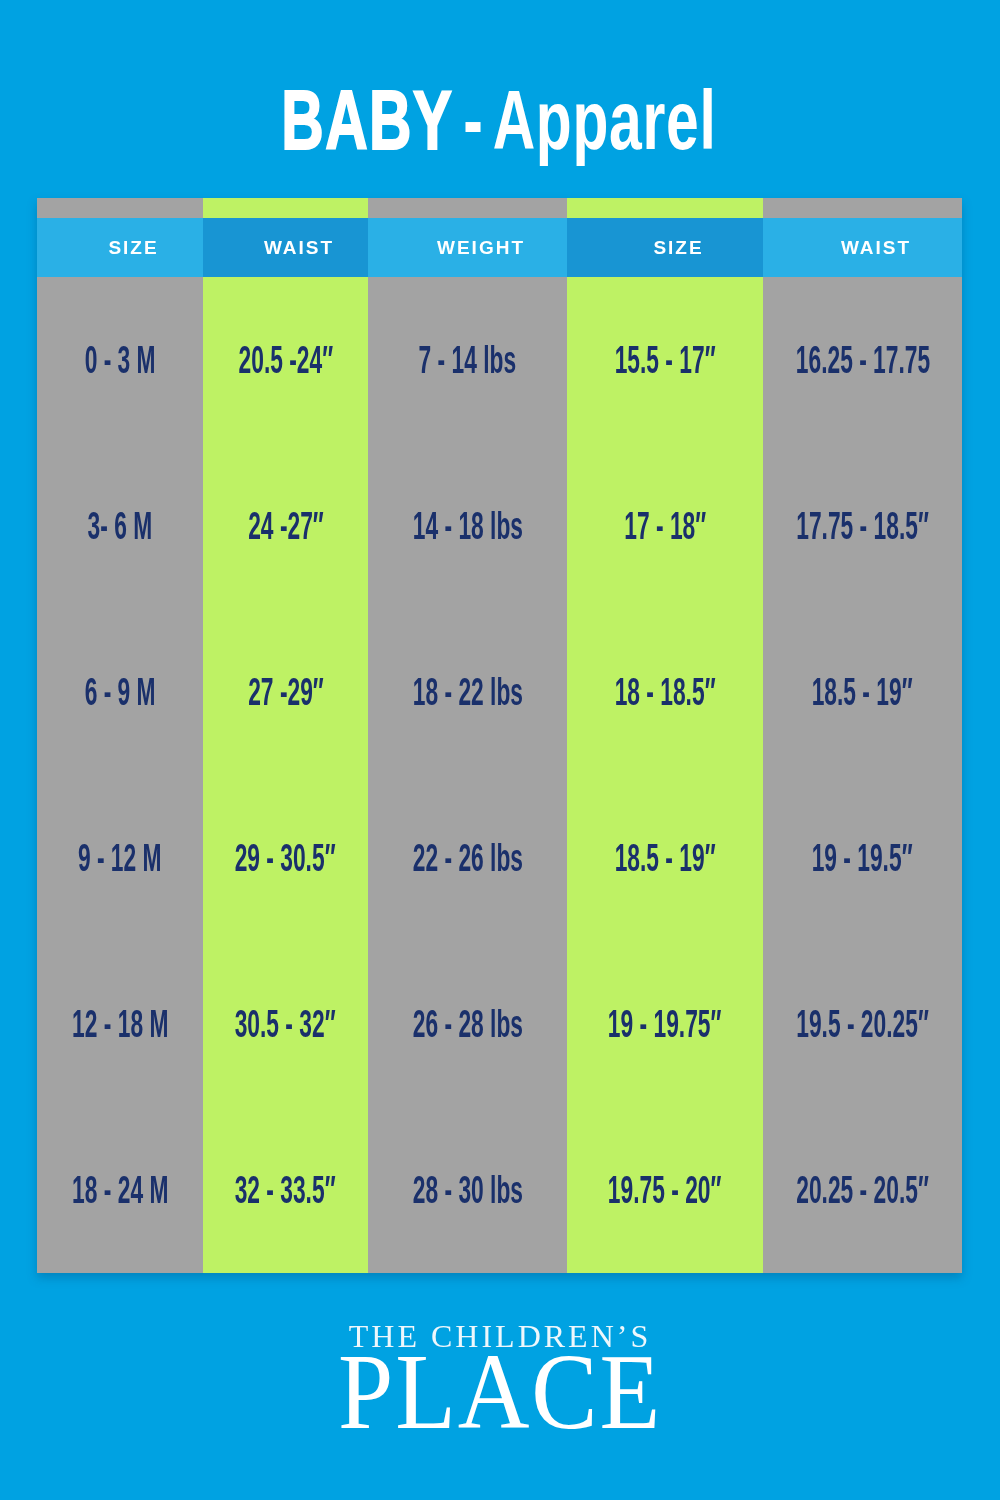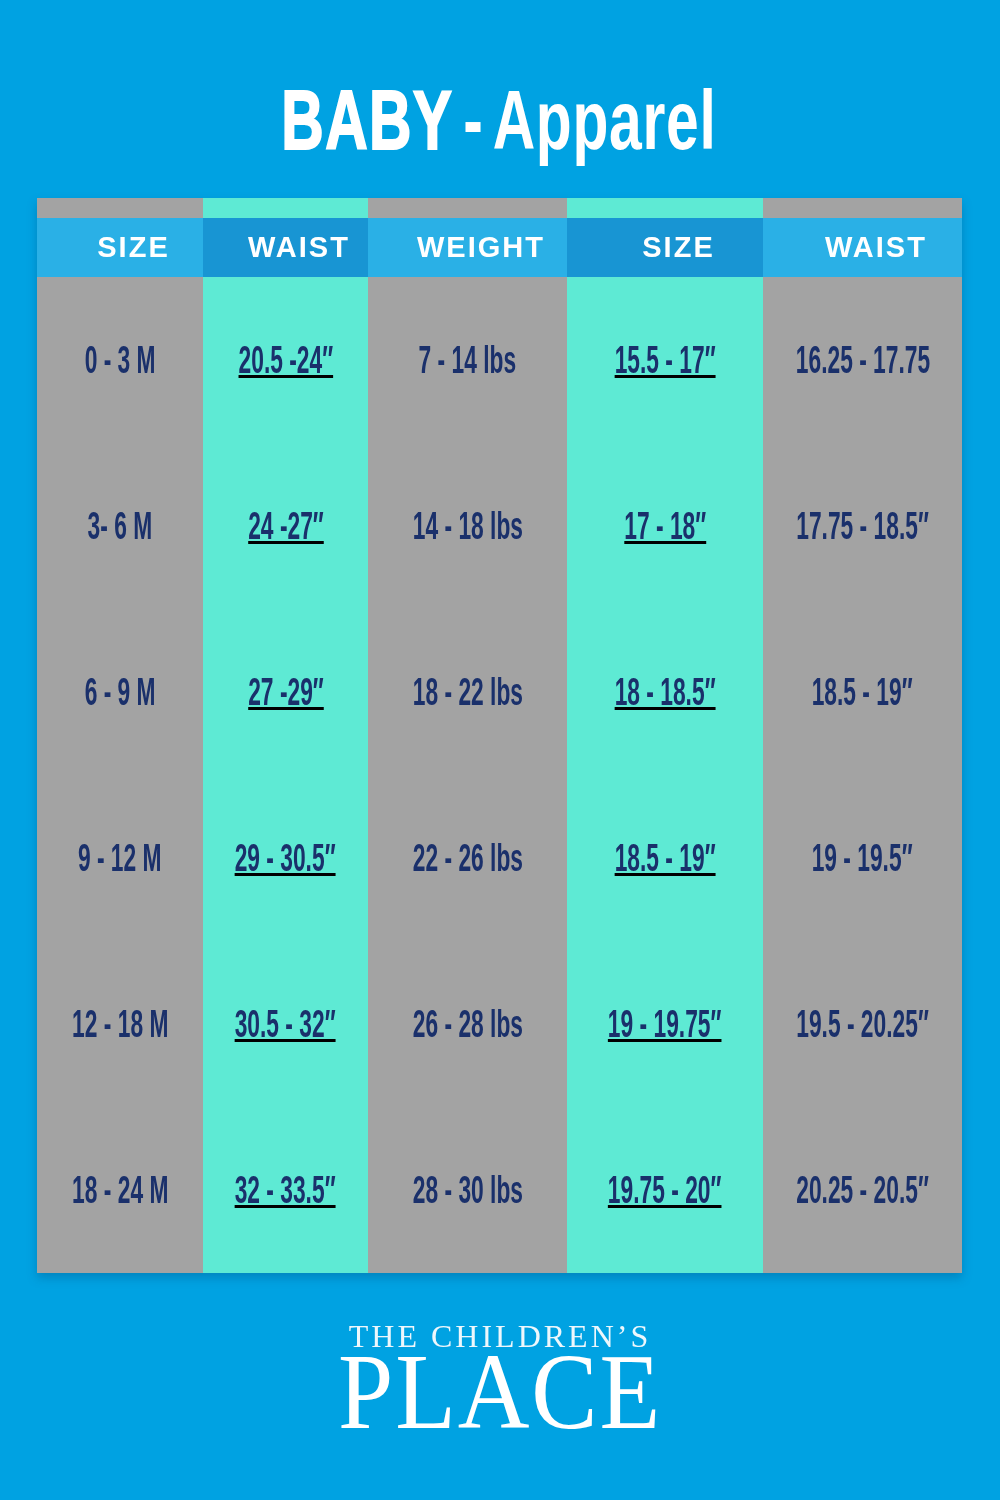--- a/index.html
+++ b/index.html
@@ -26,25 +26,25 @@
   .size-table {
     position:absolute; left:37px; top:198px;
     display:grid;
     grid-template-columns:166px 165px 199px 196px 199px;
     grid-template-rows:20px 59px repeat(6, 166px);
     box-shadow:0 5px 9px rgba(6,80,130,0.35);
   }
   .row { display:contents; }
   .sp, .th, .td { display:flex; align-items:center; justify-content:center; }
   .light { background:#a3a3a3; }
-  .white { background:#5eead4;text-decoration:underline; }
+  .white { background:#bef264; }
   .th.hlight { background:#2AB0E6; }
   .th.hdark  { background:#1895D3; }
   .th span {
-    color:#FFFFFF; font-weight:bold; font-size:29px; letter-spacing:2px;
+    color:#FFFFFF; font-weight:bold; font-size:19px; letter-spacing:2px;
     white-space:nowrap;
     margin-left:27px;
   }
   .num {
     display:inline-block; transform:scaleX(0.60); transform-origin:50% 50%;
     font-size:38px; font-weight:bold; color:#1A306B; white-space:nowrap;
   }
 
   
   .logo-top {

